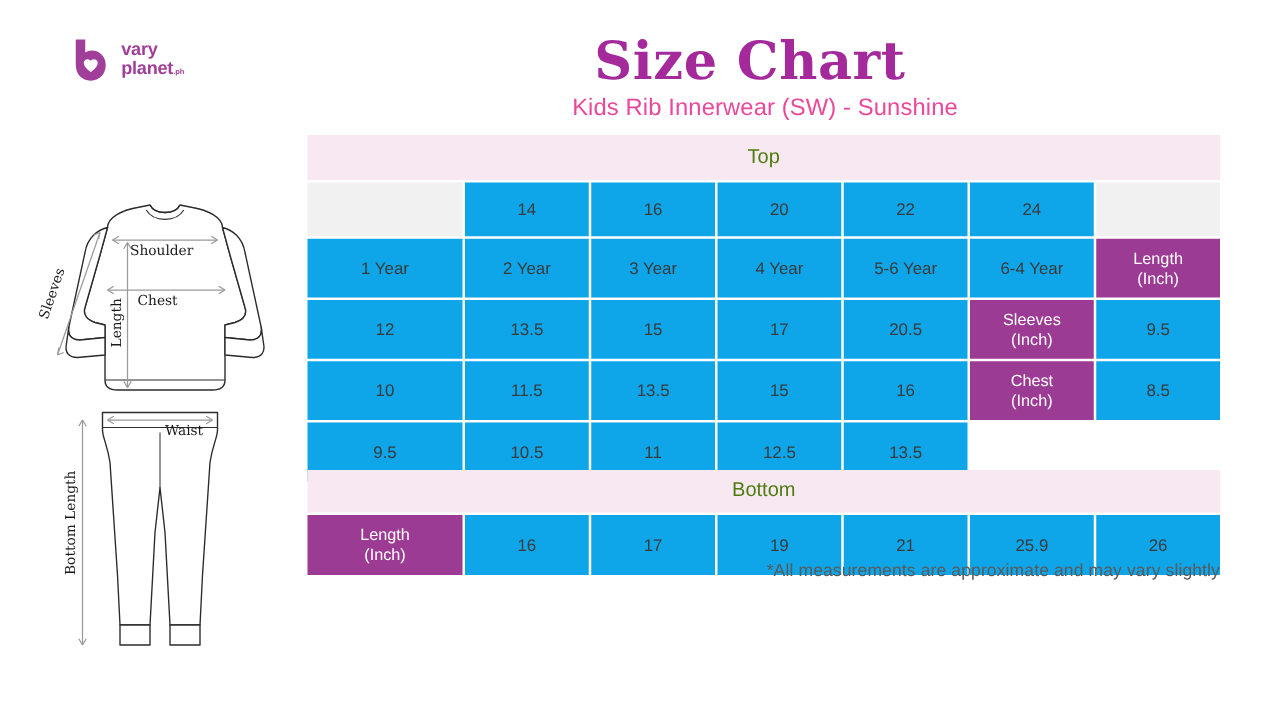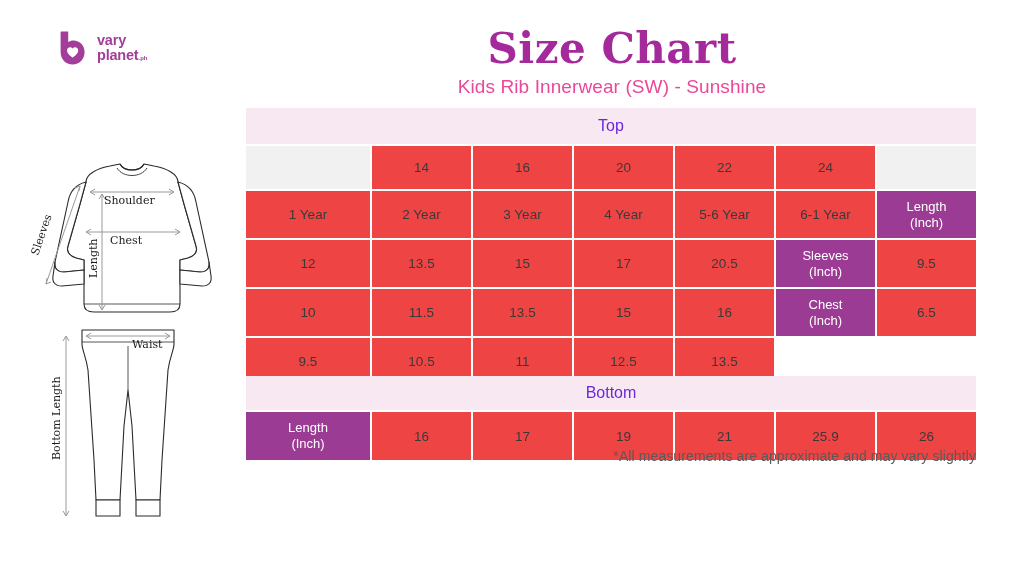--- a/index.html
+++ b/index.html
@@ -40,21 +40,21 @@
   .logo-text .tld {
     font-size: 6px;
     font-weight: 700;
     vertical-align: baseline;
     letter-spacing: 0;
   }
 
   
   .title {
     position: absolute;
-    left: 248px;
+    left: 236px;
     top: 24px;
     width: 728px;
     text-align: center;
     font-family: "DejaVu Serif", serif;
     font-weight: 700;
     font-size: 42px;
     letter-spacing: 0.5px;
     color: #A42A9C;
   }
   .subtitle {
@@ -70,30 +70,30 @@
   }
 
   
   .band {
     position: absolute;
     background: #F7E8F2;
     display: flex;
     align-items: center;
     justify-content: center;
     font-size: 16px;
-    color: #6d28d9;
+    color: #4d7c0f;
   }
   .grid {
     position: absolute;
     display: grid;
     background: #ffffff;
     gap: 2px;
   }
   .cell {
-    background: #ef4444;
+    background: #0ea5e9;
     display: flex;
     align-items: center;
     justify-content: center;
     font-size: 13.5px;
     color: #3a3a3a;
     text-align: center;
   }
   .cell.blank { background: #F1F1F1; }
   .cell.lbl {
     background: #9C3B94;
@@ -229,21 +229,21 @@
     <div class="cell">20</div>
     <div class="cell">22</div>
     <div class="cell">24</div>
 
     <div class="cell blank"></div>
     <div class="cell">1 Year</div>
     <div class="cell">2 Year</div>
     <div class="cell">3 Year</div>
     <div class="cell">4 Year</div>
     <div class="cell">5-6 Year</div>
-    <div class="cell">6-1 Year</div>
+    <div class="cell">6-4 Year</div>
 
     <div class="cell lbl">
       <span>Length</span>
       <span>(Inch)</span>
     </div>
     <div class="cell">12</div>
     <div class="cell">13.5</div>
     <div class="cell">15</div>
     <div class="cell">17</div>
     <div class="cell">20.5</div>
@@ -256,21 +256,21 @@
     <div class="cell">10</div>
     <div class="cell">11.5</div>
     <div class="cell">13.5</div>
     <div class="cell">15</div>
     <div class="cell">16</div>
 
     <div class="cell lbl">
       <span>Chest</span>
       <span>(Inch)</span>
     </div>
-    <div class="cell">6.5</div>
+    <div class="cell">8.5</div>
     <div class="cell">9.5</div>
     <div class="cell">10.5</div>
     <div class="cell">11</div>
     <div class="cell">12.5</div>
     <div class="cell">13.5</div>
   </div>
 
   <div class="band" id="bot-band">Bottom</div>
 
   <div class="grid" id="bot-grid">

